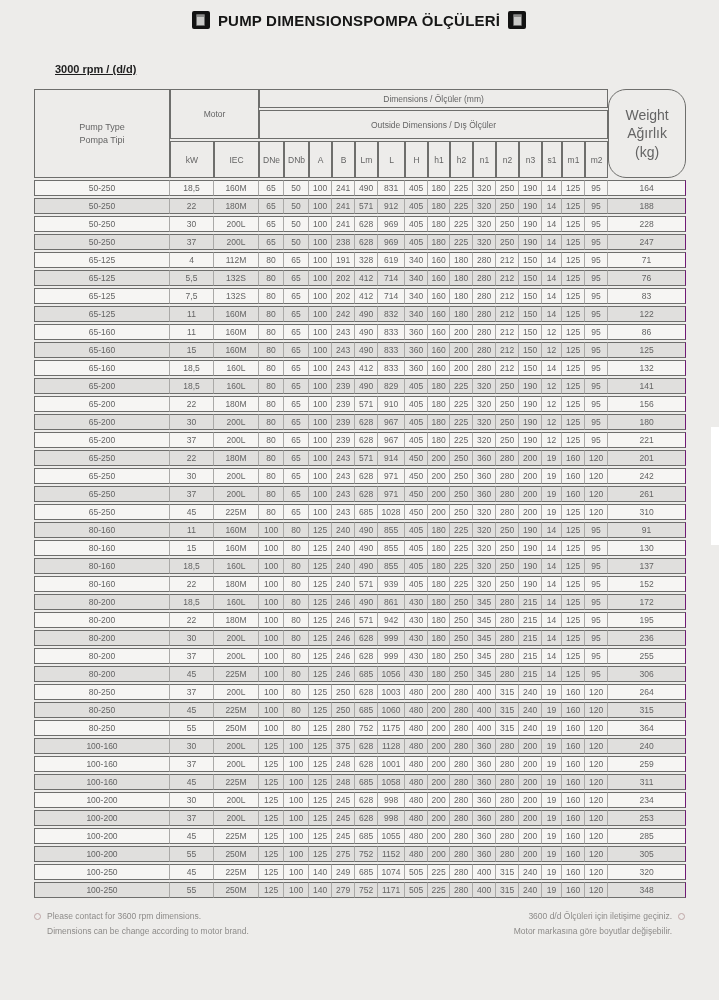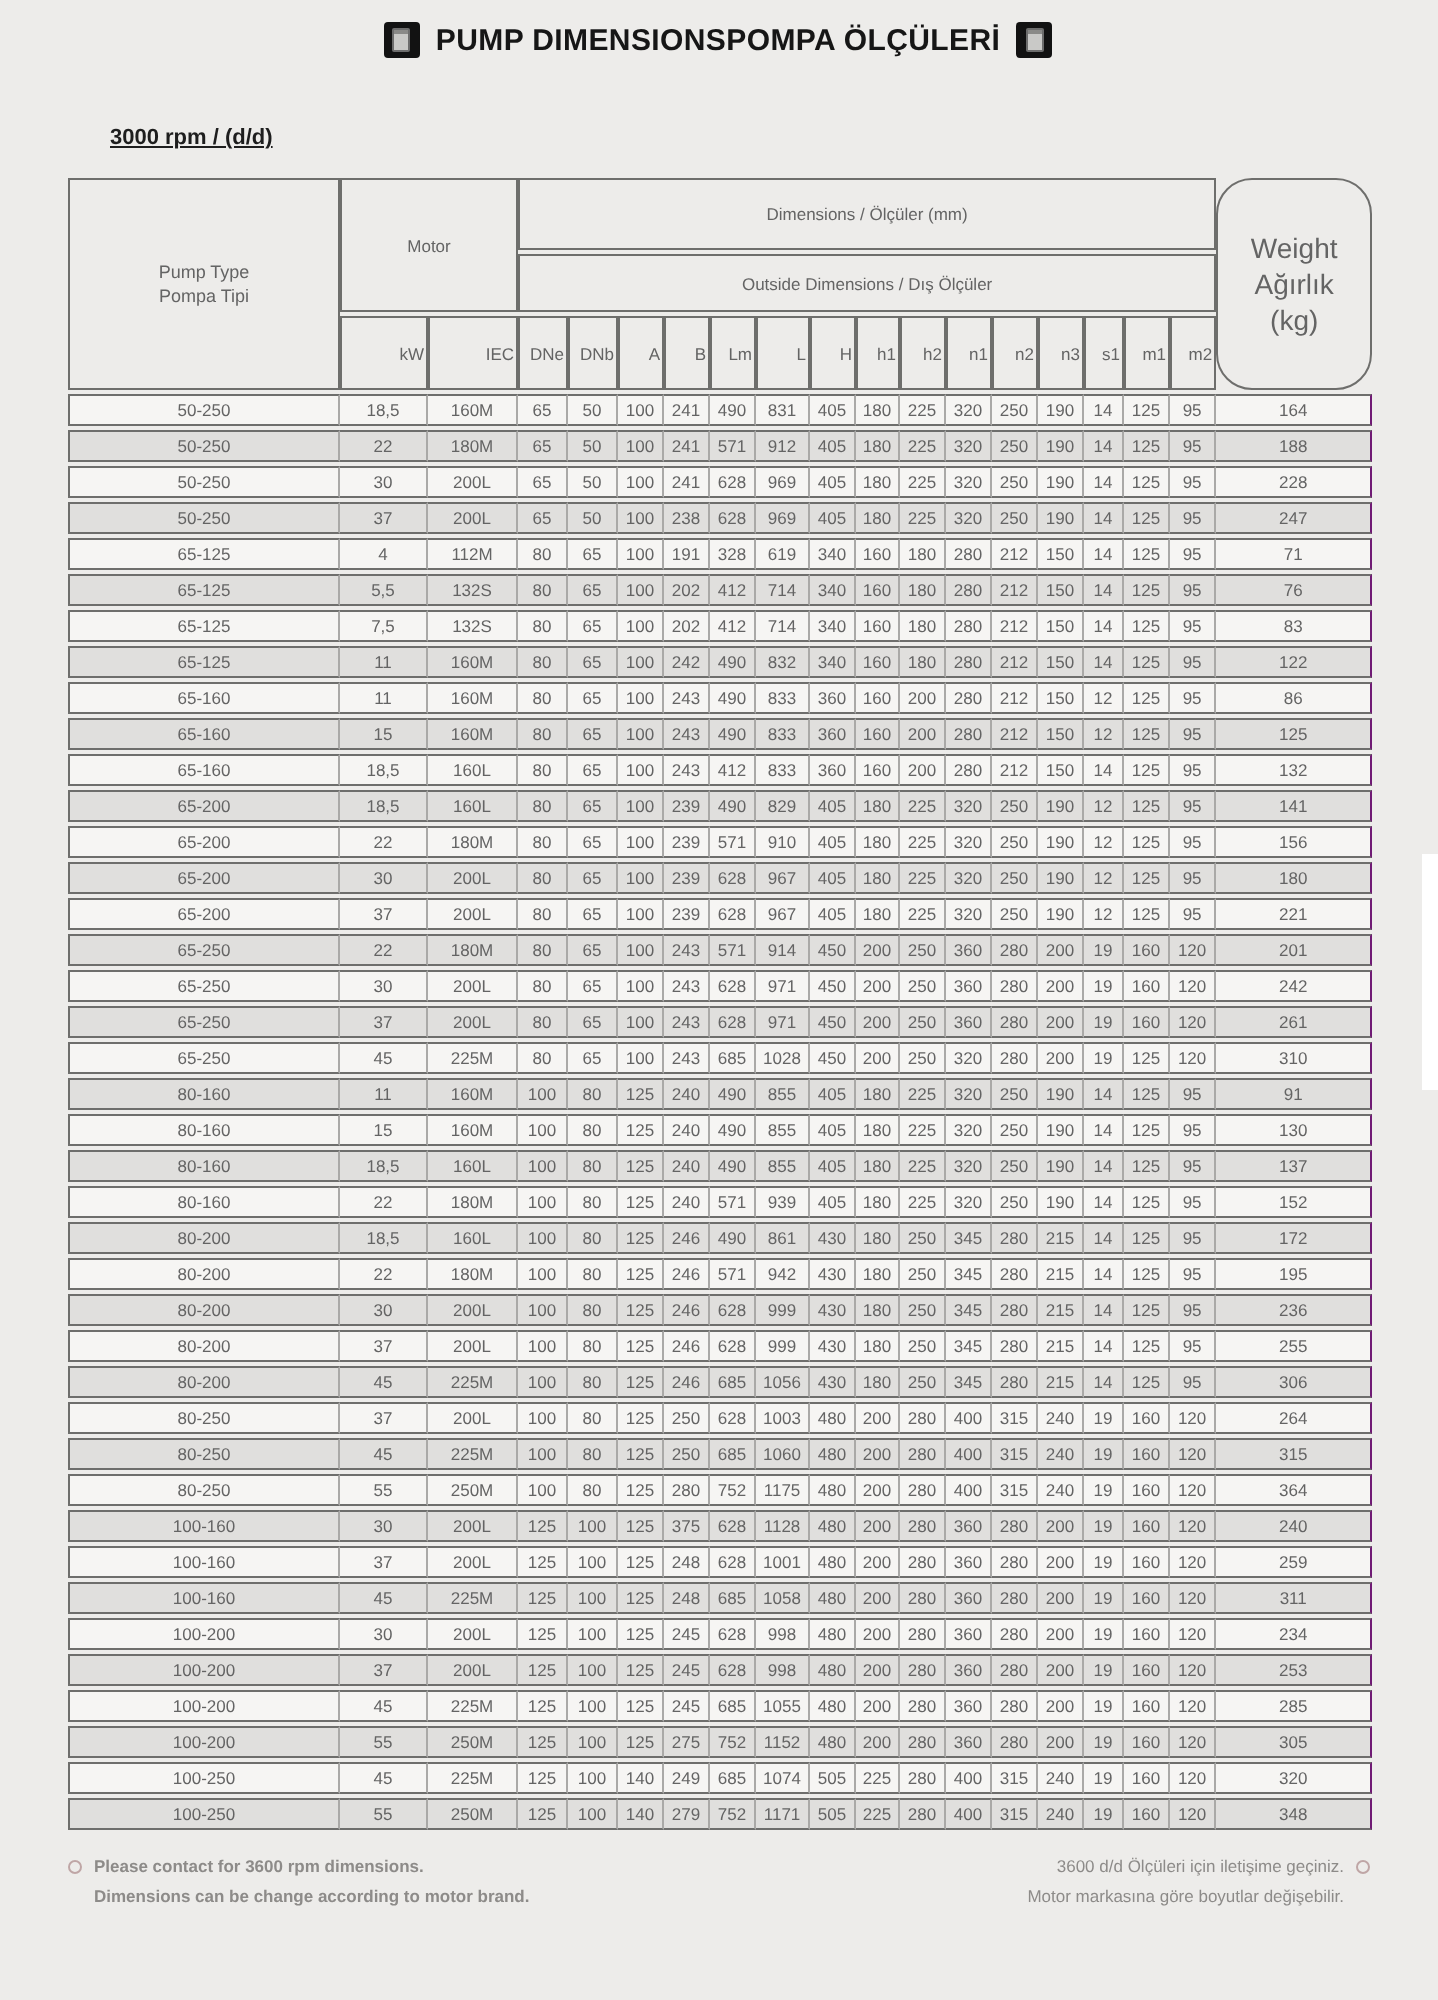--- a/index.html
+++ b/index.html
@@ -42,41 +42,41 @@
   }
   .dim-table th, .dim-table td {
     font-size: 8.5px; color: #646464; text-align: center;
     vertical-align: middle; padding: 0 1px;
     overflow: hidden; white-space: nowrap;
   }
   .dim-table th {
     font-weight: normal; background: #edecea;
     border: 1px solid #6e6e6c;
   }
-  .dim-table th.h-top { height: 36px; }
+  .dim-table th.h-top { height: 19px; }
   .dim-table th.h-mid { height: 29px; }
-  .dim-table th.lbl  { height: 37px; text-align: right; }
+  .dim-table th.lbl  { height: 37px; }
   .dim-table th.h-pump { font-size: 9px; line-height: 1.35; }
   .dim-table th.h-weight { font-size: 14px; line-height: 1.3; border-radius: 18px; }
   .dim-table tbody td {
     height: 16px;
     background: #f6f5f3;
     border-top: 1px solid #6e6e6c; border-bottom: 1px solid #6e6e6c;
     border-right: 1px solid #aaa9a7;
   }
   .dim-table tbody td:first-child { border-left: 1px solid #6e6e6c; }
   .dim-table tbody td:last-child  { border-right: 1px solid #701a75; }
   .dim-table tbody tr.dark td { background: #e0dfdd; }
   
   .footnotes {
     display: flex; justify-content: space-between;
     margin: 9px 34px 0 34px;
     font-size: 8.5px; color: #8d8b89; line-height: 1.75;
   }
-  .note-left  { text-align: left; font-weight: bold; }
+  .note-left  { text-align: left; }
   .note-right { text-align: right; }
   .bullet {
     display: inline-block; width: 7px; height: 7px;
     border: 1px solid #bfa6a6; border-radius: 50%;
     vertical-align: -1px;
   }
   .note-left .bullet  { margin-right: 6px; }
   .note-right .bullet { margin-left: 6px; }
   .note-indent { padding-left: 13px; }
   .note-rpad   { padding-right: 13px; }

